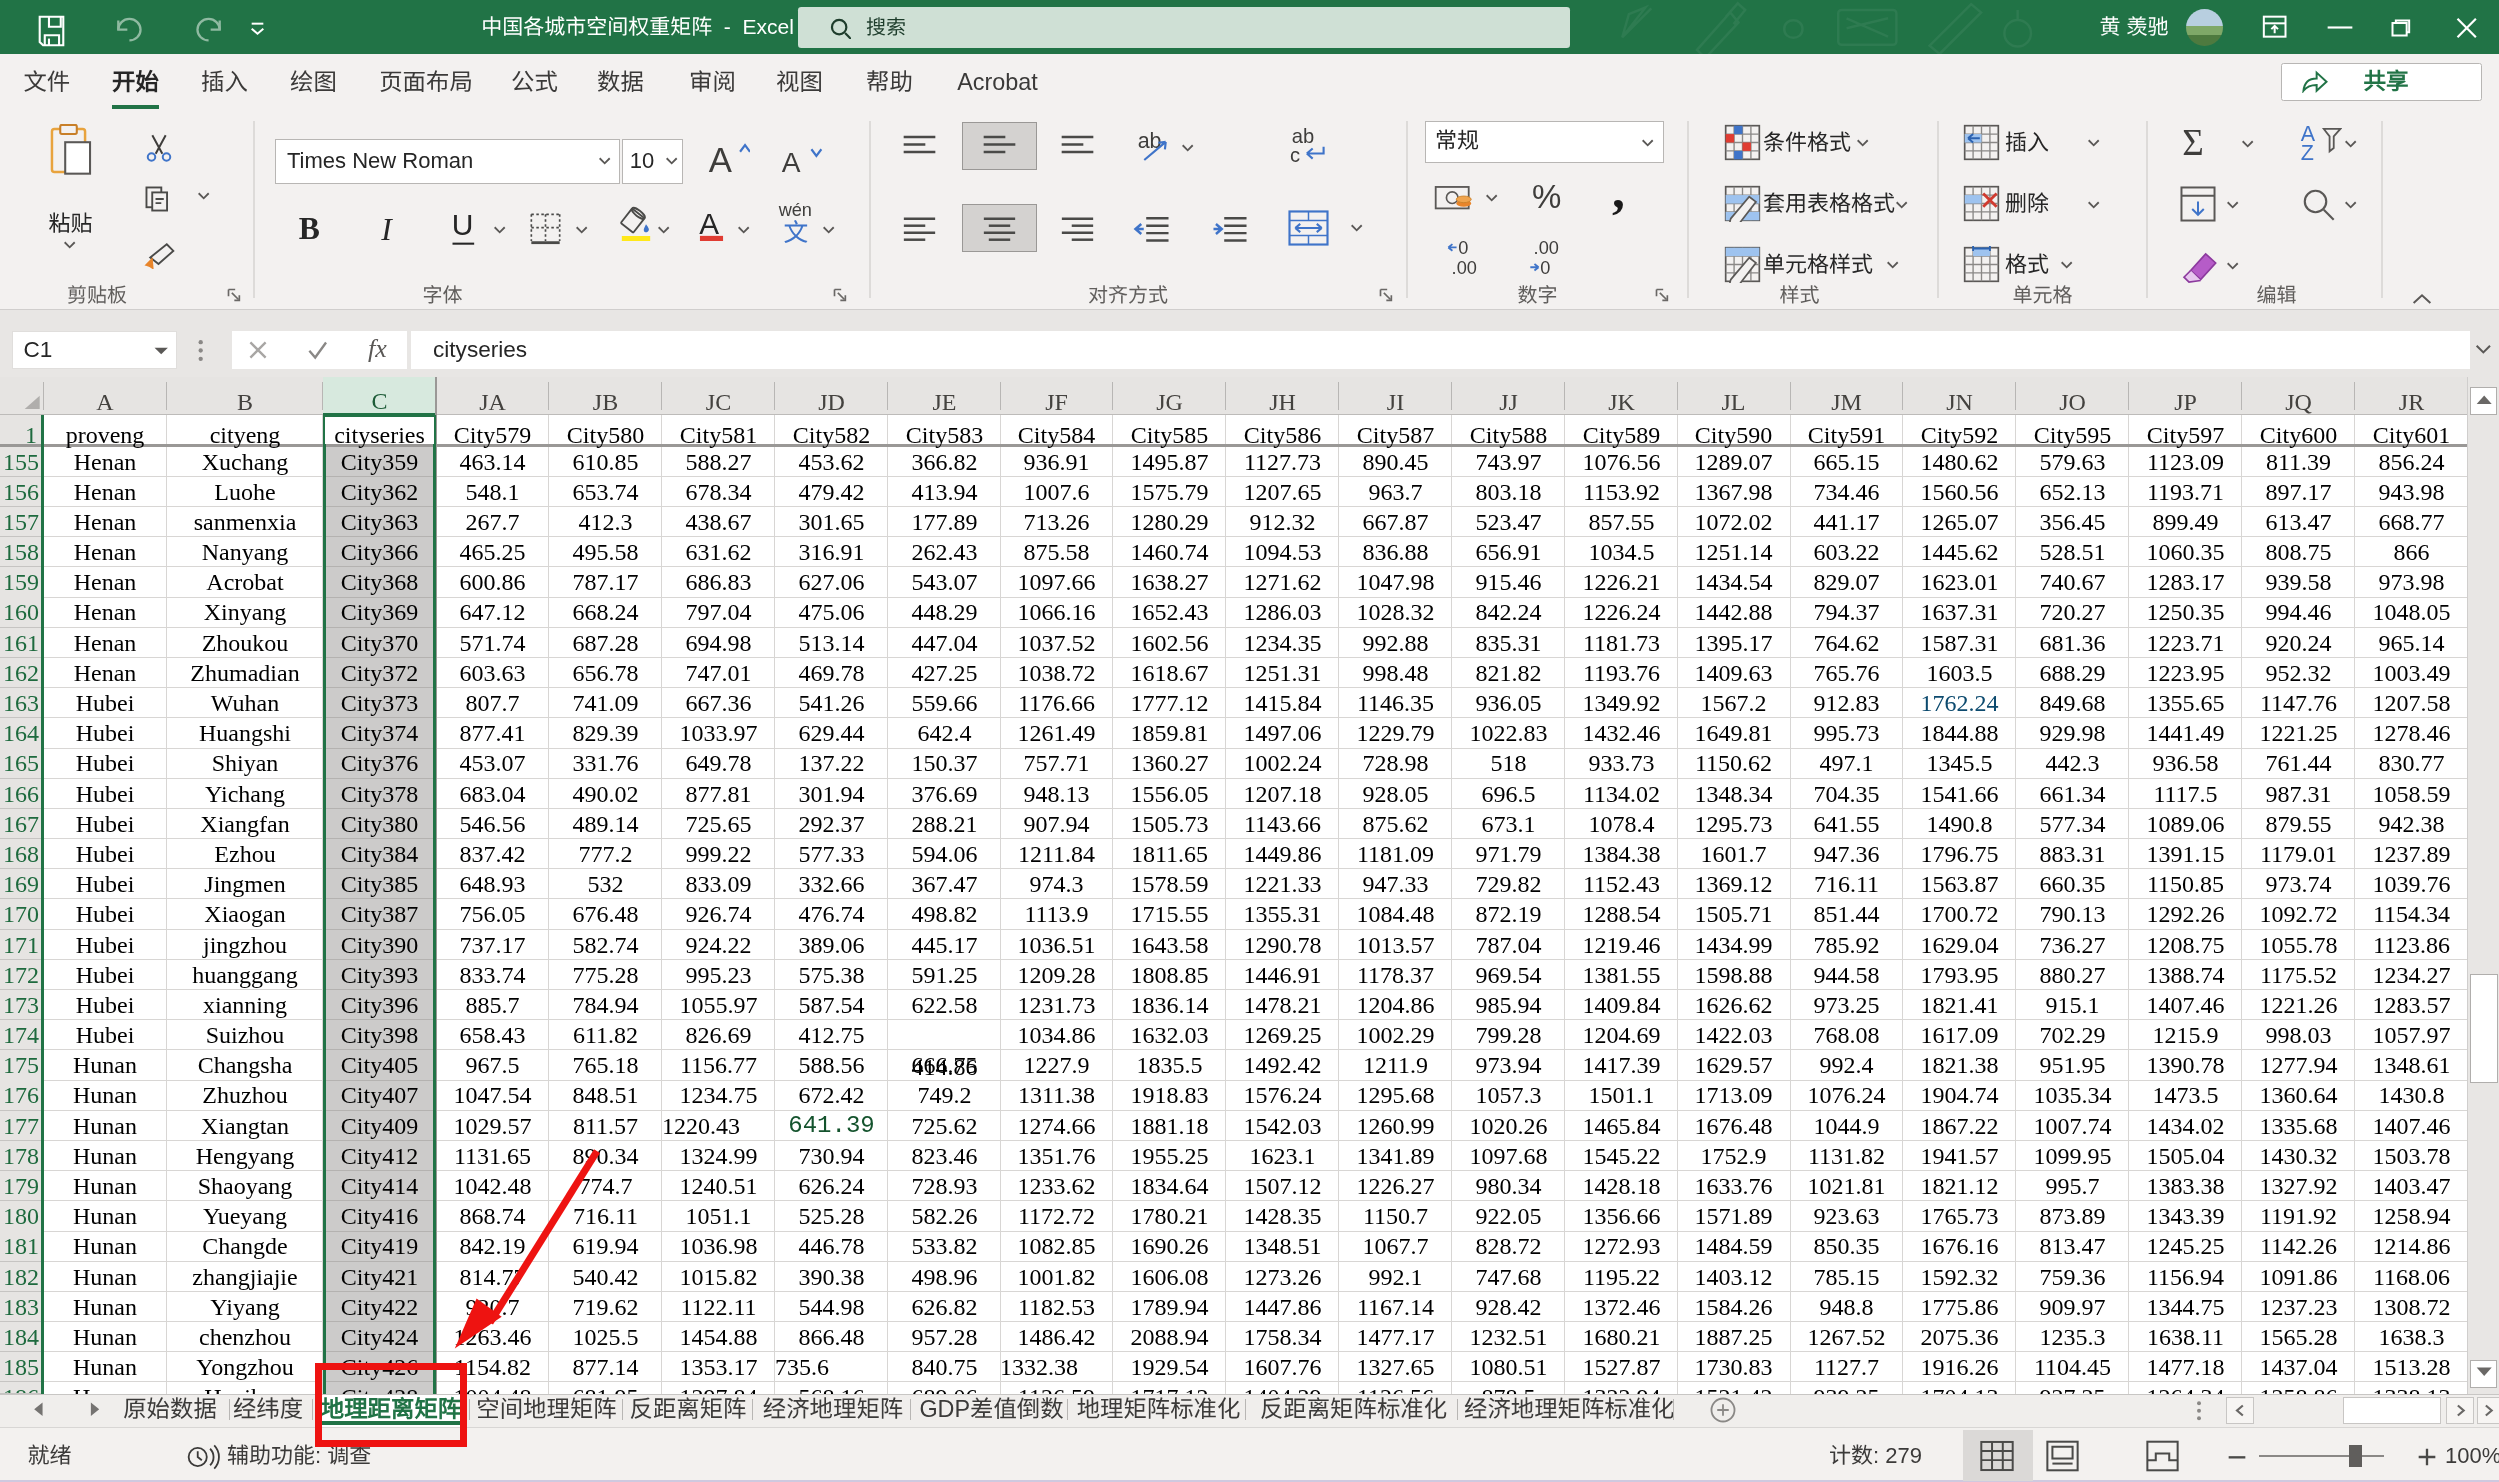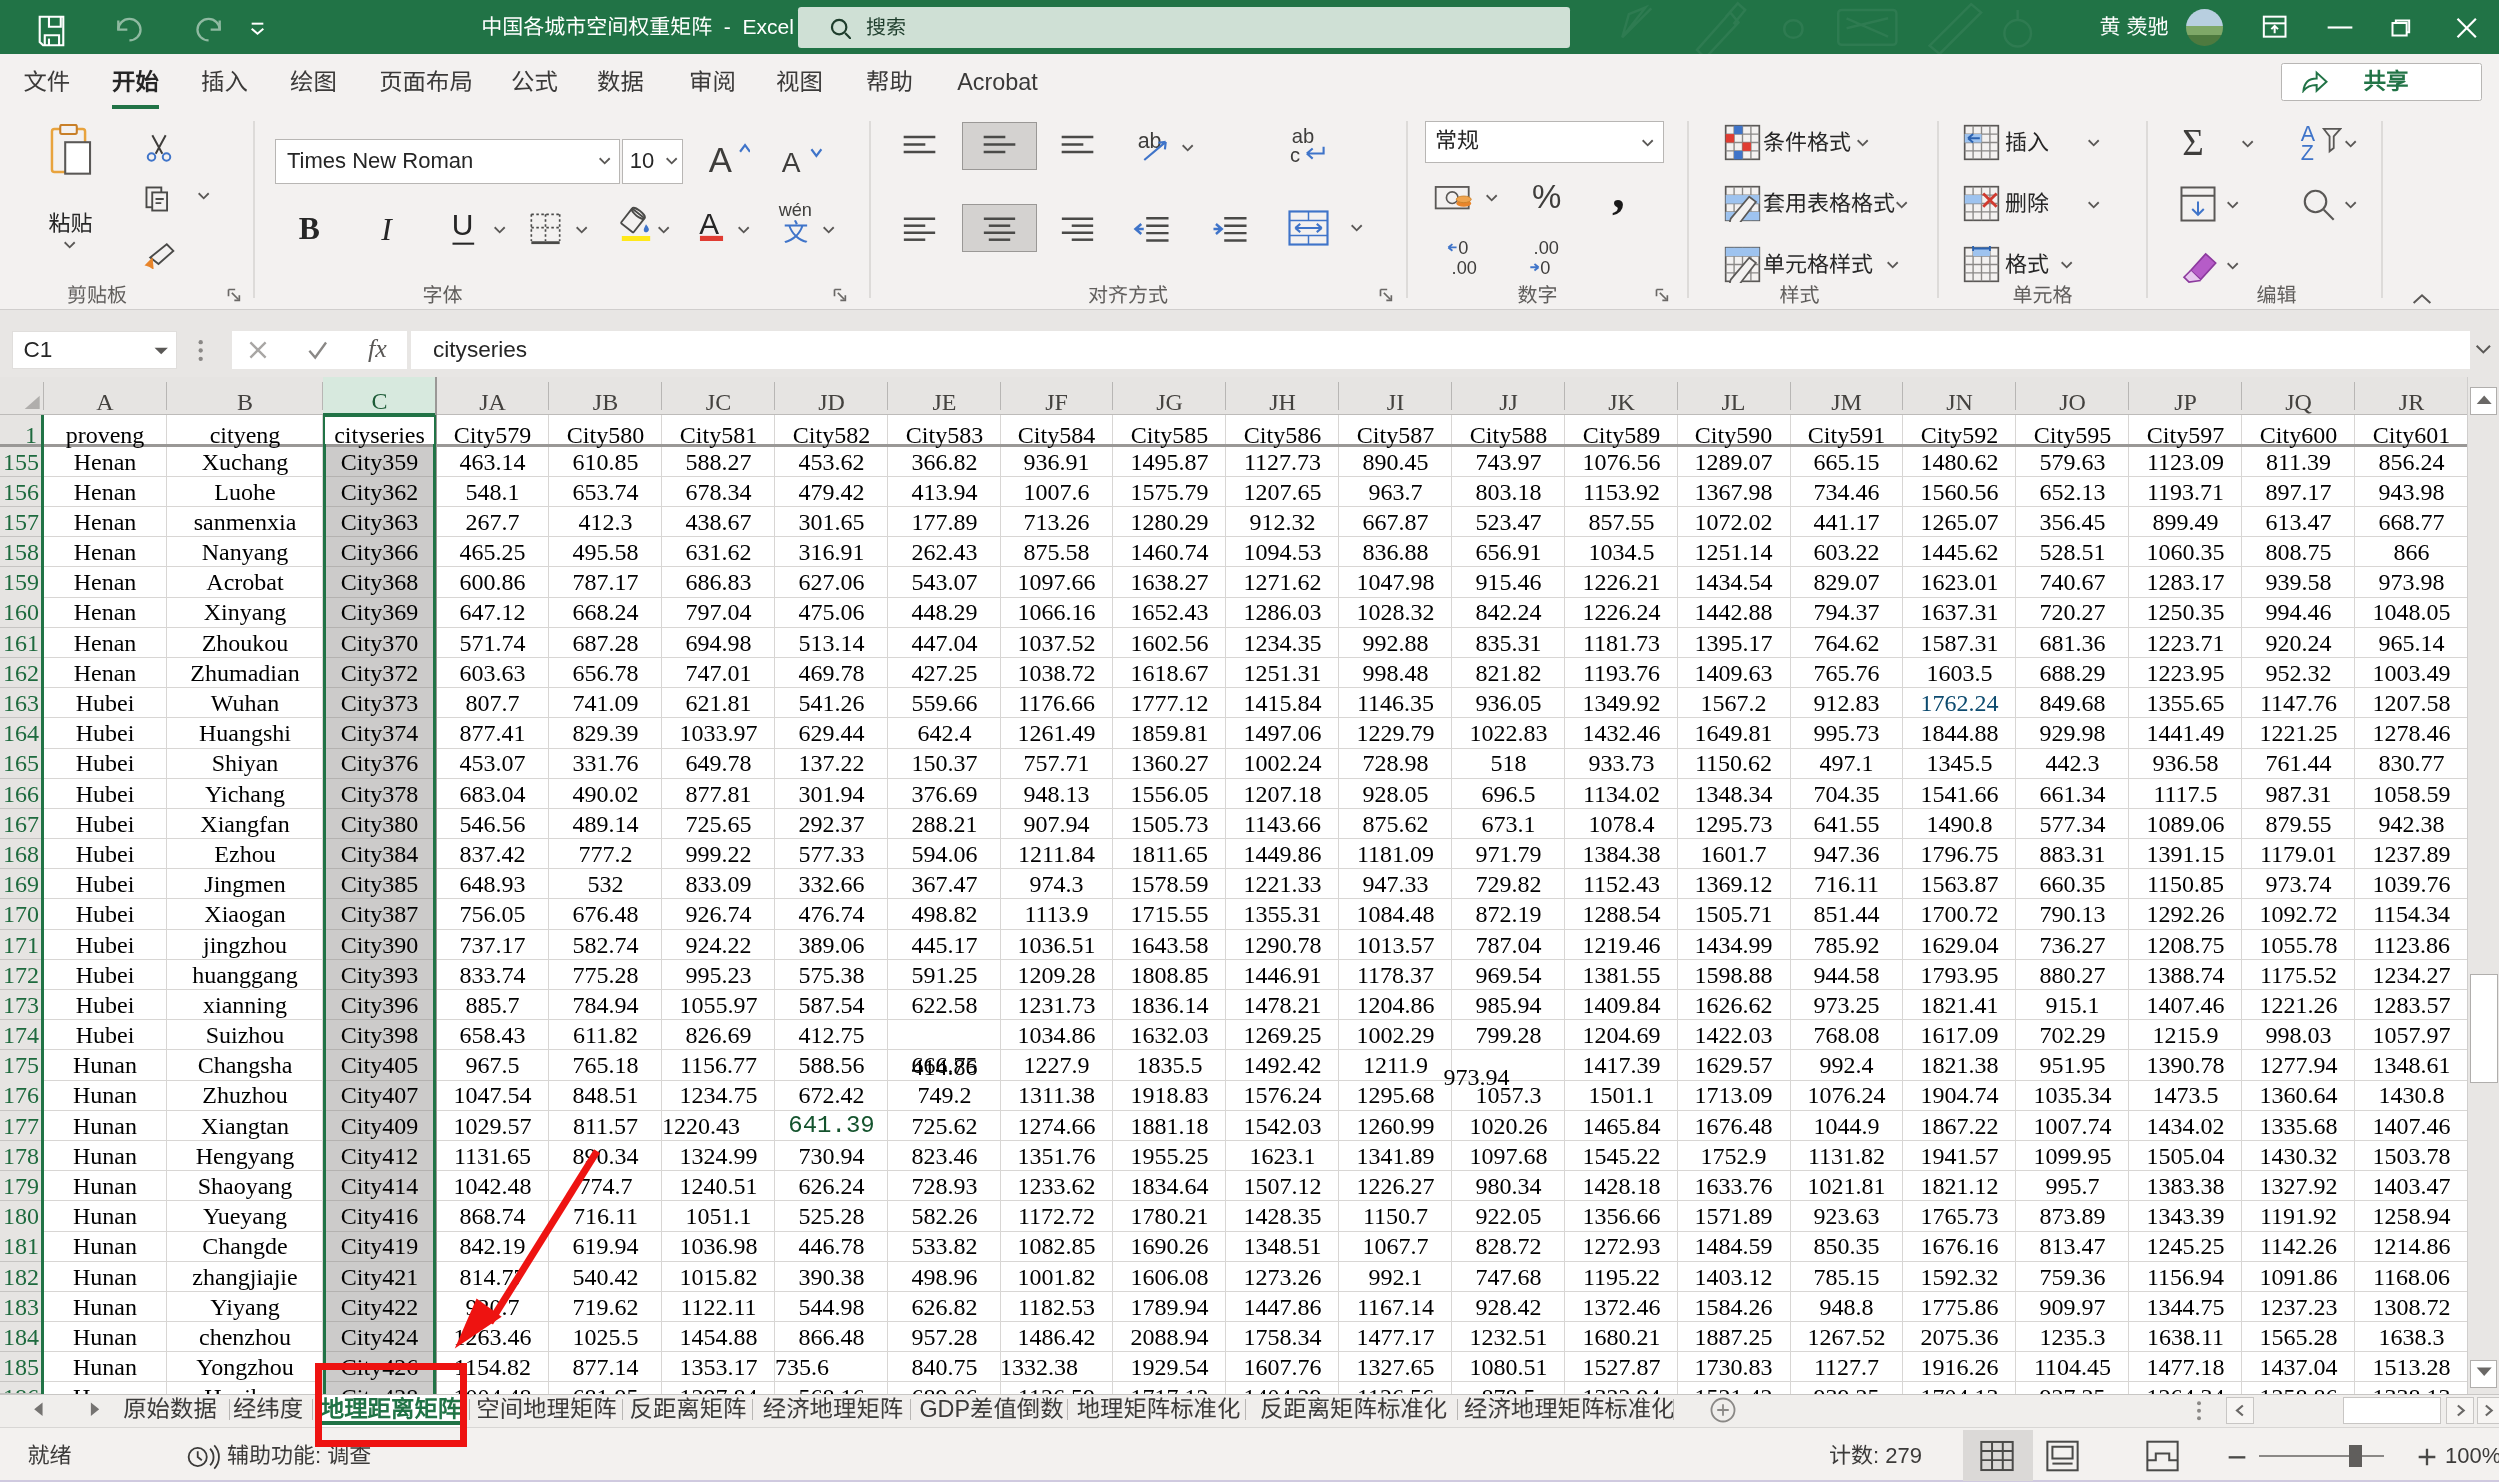--- a/index.html
+++ b/index.html
@@ -1290,21 +1290,21 @@
 <div class="ab" style="left:323px;top:688px;width:113px;height:30px;">
     <div style="font-family:'Liberation Serif',serif;font-size:24px;color:#000;text-align:center;line-height:30px">City373</div>
   </div>
 <div class="ab" style="left:436px;top:688px;width:113px;height:30px;">
     <div style="font-family:'Liberation Serif',serif;font-size:24px;color:#000;text-align:center;line-height:30px">807.7</div>
   </div>
 <div class="ab" style="left:549px;top:688px;width:113px;height:30px;">
     <div style="font-family:'Liberation Serif',serif;font-size:24px;color:#000;text-align:center;line-height:30px">741.09</div>
   </div>
 <div class="ab" style="left:662px;top:688px;width:113px;height:30px;">
-    <div style="font-family:'Liberation Serif',serif;font-size:24px;color:#000;text-align:center;line-height:30px">621.81</div>
+    <div style="font-family:'Liberation Serif',serif;font-size:24px;color:#000;text-align:center;line-height:30px">667.36</div>
   </div>
 <div class="ab" style="left:775px;top:688px;width:113px;height:30px;">
     <div style="font-family:'Liberation Serif',serif;font-size:24px;color:#000;text-align:center;line-height:30px">541.26</div>
   </div>
 <div class="ab" style="left:888px;top:688px;width:113px;height:30px;">
     <div style="font-family:'Liberation Serif',serif;font-size:24px;color:#000;text-align:center;line-height:30px">559.66</div>
   </div>
 <div class="ab" style="left:1000px;top:688px;width:113px;height:30px;">
     <div style="font-family:'Liberation Serif',serif;font-size:24px;color:#000;text-align:center;line-height:30px">1176.66</div>
   </div>
@@ -2066,21 +2066,21 @@
   </div>
 <div class="ab" style="left:1113px;top:1050px;width:113px;height:30px;">
     <div style="font-family:'Liberation Serif',serif;font-size:24px;color:#000;text-align:center;line-height:30px">1835.5</div>
   </div>
 <div class="ab" style="left:1226px;top:1050px;width:113px;height:30px;">
     <div style="font-family:'Liberation Serif',serif;font-size:24px;color:#000;text-align:center;line-height:30px">1492.42</div>
   </div>
 <div class="ab" style="left:1339px;top:1050px;width:113px;height:30px;">
     <div style="font-family:'Liberation Serif',serif;font-size:24px;color:#000;text-align:center;line-height:30px">1211.9</div>
   </div>
-<div class="ab" style="left:1420px;top:1050px;width:113px;height:30px;margin-top:12px;">
+<div class="ab" style="left:1452px;top:1050px;width:113px;height:30px;">
     <div style="font-family:'Liberation Serif',serif;font-size:24px;color:#000;text-align:center;line-height:30px">973.94</div>
   </div>
 <div class="ab" style="left:1565px;top:1050px;width:113px;height:30px;">
     <div style="font-family:'Liberation Serif',serif;font-size:24px;color:#000;text-align:center;line-height:30px">1417.39</div>
   </div>
 <div class="ab" style="left:1677px;top:1050px;width:113px;height:30px;">
     <div style="font-family:'Liberation Serif',serif;font-size:24px;color:#000;text-align:center;line-height:30px">1629.57</div>
   </div>
 <div class="ab" style="left:1790px;top:1050px;width:113px;height:30px;">
     <div style="font-family:'Liberation Serif',serif;font-size:24px;color:#000;text-align:center;line-height:30px">992.4</div>

